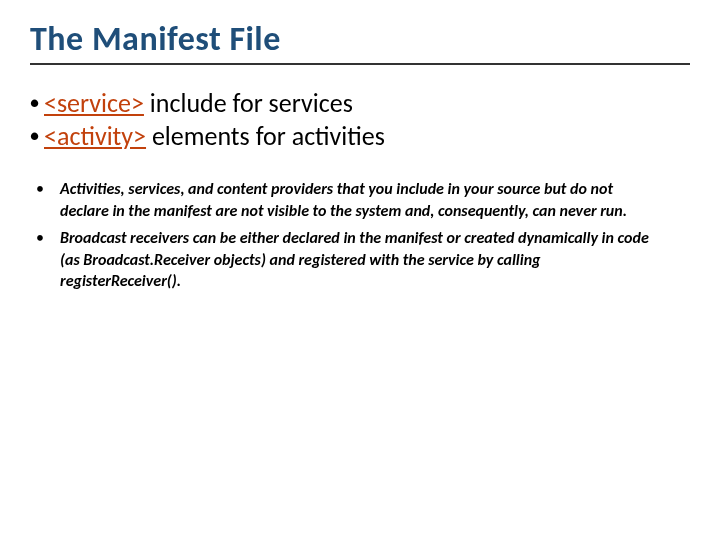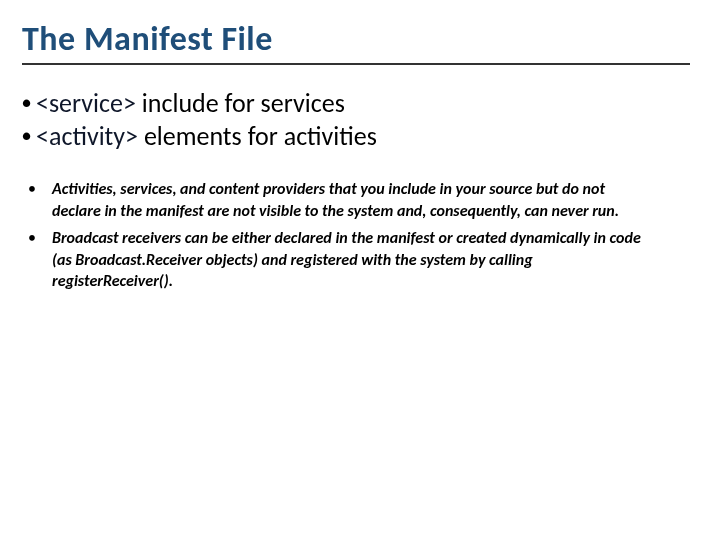--- a/index.html
+++ b/index.html
@@ -8,21 +8,21 @@
     width: 720px;
     height: 540px;
     font-family: Calibri, "Segoe UI", Arial, sans-serif;
     background: #ffffff;
     color: #000000;
   }
   .slide {
     box-sizing: border-box;
     width: 720px;
     height: 540px;
-    padding: 18px 30px 30px 22px;
+    padding: 18px 30px 30px 30px;
     position: relative;
   }
   .title {
     font-size: 34px;
     font-weight: 700;
     color: #1f4e79;
     margin: 0 0 4px 0;
     letter-spacing: 0.5px;
   }
   .title-rule {
@@ -38,21 +38,22 @@
     line-height: 1.25;
     color: #000000;
   }
   .bullet {
     font-family: "Arial", sans-serif;
     font-weight: 900;
     display: inline-block;
     width: 14px;
   }
   .link {
-    color: #0f172a;
+    color: #c2410c;
+    text-decoration: underline;
   }
   .sub-list {
     list-style: none;
     padding: 0;
     margin: 0;
   }
   .sub-item {
     display: flex;
     align-items: flex-start;
     font-size: 16px;
@@ -91,17 +92,17 @@
     </div>
   </div>
 
   <ul class="sub-list">
     <li class="sub-item">
       <span class="sub-bullet">•</span>
       <span class="sub-text">Activities, services, and content providers that you include in your source but do not declare in the manifest are not visible to the system and, consequently, can never run.</span>
     </li>
     <li class="sub-item">
       <span class="sub-bullet">•</span>
-      <span class="sub-text">Broadcast receivers can be either declared in the manifest or created dynamically in code (as Broadcast.Receiver objects) and registered with the system by calling registerReceiver().</span>
+      <span class="sub-text">Broadcast receivers can be either declared in the manifest or created dynamically in code (as Broadcast.Receiver objects) and registered with the service by calling registerReceiver().</span>
     </li>
   </ul>
 
 </div>
 
 </body></html>

